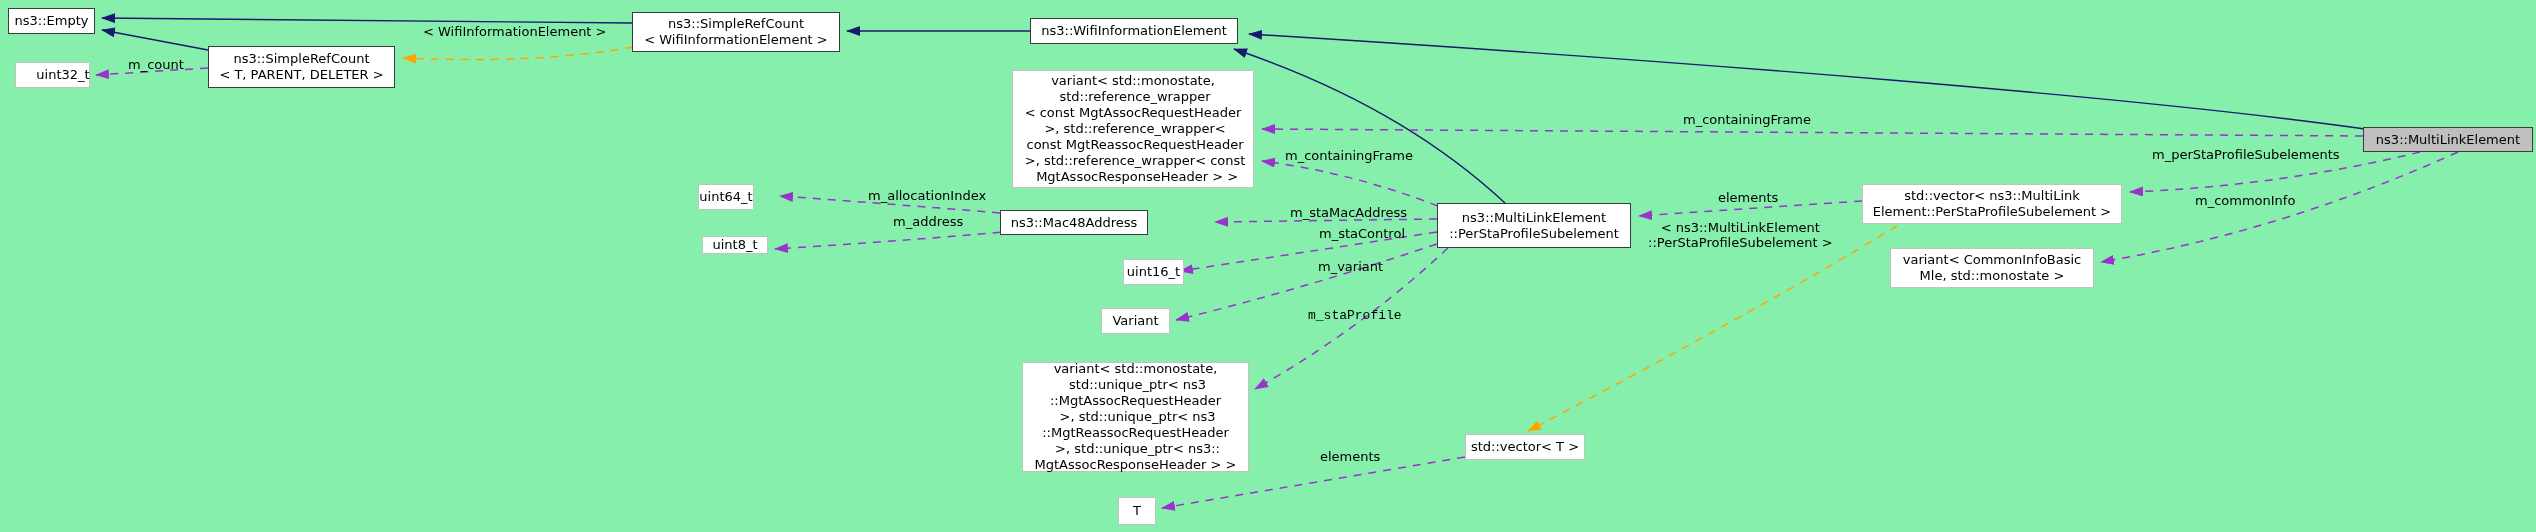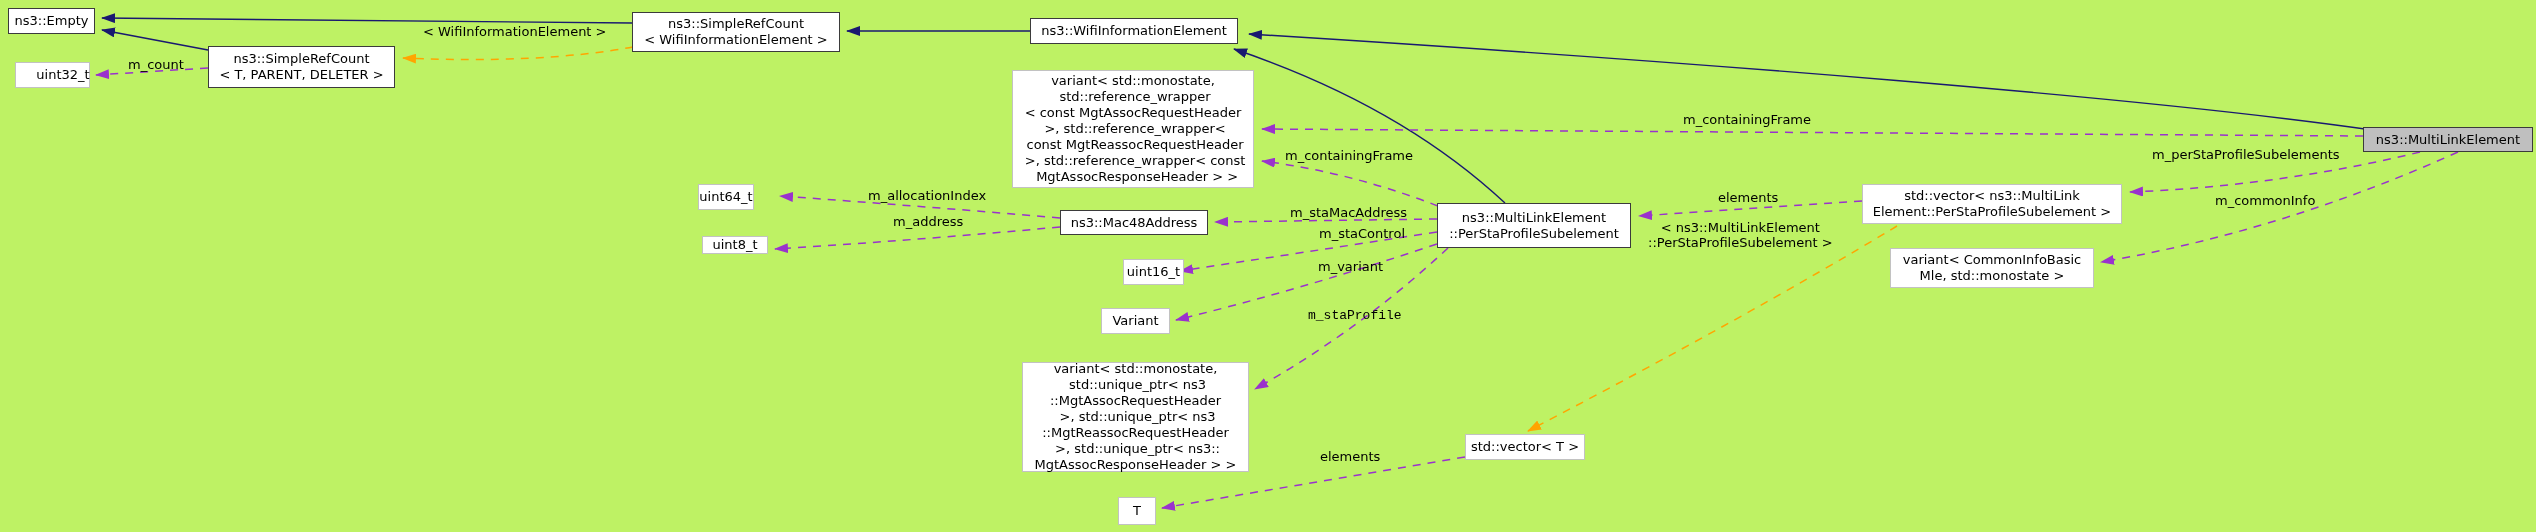--- a/index.html
+++ b/index.html
@@ -1,19 +1,19 @@
 <!DOCTYPE html>
 <html><head>
 <meta charset="utf-8">
 <style>
   html,body{margin:0;padding:0;background:#ffffff;}
   #canvas{
     position:relative;
     width:2536px;height:532px;
-    background:#bef264;
+    background:#86efac;
     font-family:"DejaVu Sans","Liberation Sans",sans-serif;
     overflow:hidden;
   }
   #edges{position:absolute;left:0;top:0;width:2536px;height:532px;}
   .node{
     position:absolute;
     display:flex;align-items:center;justify-content:center;
     box-sizing:border-box;
     background:#ffffff;
     font-size:13px;line-height:16px;color:#000000;
@@ -81,21 +81,21 @@
       <div class="node highlight" style="left: 2363px; top: 127px; width: 170px; height: 25px;">ns3::MultiLinkElement</div>
       <div class="node light" style="left: 1012px; top: 70px; width: 242px; height: 118px;">variant&lt; std::monostate,
  std::reference_wrapper
 &lt; const MgtAssocRequestHeader
  &gt;, std::reference_wrapper&lt;
  const MgtReassocRequestHeader
  &gt;, std::reference_wrapper&lt; const
   MgtAssocResponseHeader &gt; &gt;</div>
       <div class="node dark" style="left: 1437px; top: 203px; width: 194px; height: 45px;">ns3::MultiLinkElement
 ::PerStaProfileSubelement</div>
-      <div class="node dark" style="left: 1060px; top: 210px; width: 148px; height: 25px;">ns3::Mac48Address</div>
+      <div class="node dark" style="left: 1000px; top: 210px; width: 148px; height: 25px;">ns3::Mac48Address</div>
       <div class="node light" style="left: 698px; top: 184px; width: 56px; height: 26px;">uint64_t</div>
       <div class="node light" style="left: 702px; top: 236px; width: 66px; height: 18px;">uint8_t</div>
       <div class="node light" style="left: 1097px; top: 259px; width: 61px; height: 26px; margin-left: 26px;">uint16_t</div>
       <div class="node light" style="left: 1101px; top: 308px; width: 69px; height: 26px;">Variant</div>
       <div class="node light" style="left: 1022px; top: 362px; width: 227px; height: 110px;">variant&lt; std::monostate,
  std::unique_ptr&lt; ns3
 ::MgtAssocRequestHeader
  &gt;, std::unique_ptr&lt; ns3
 ::MgtReassocRequestHeader
  &gt;, std::unique_ptr&lt; ns3::
@@ -115,16 +115,16 @@
       <span class="edge-label" style="left: 1290px; top: 205px;">m_staMacAddress</span>
       <span class="edge-label" style="left: 1305px; top: 226px; margin-left: 14px;">m_staControl</span>
       <span class="edge-label" style="left: 1318px; top: 259px;">m_variant</span>
       <span class="edge-label" style="left: 1308px; top: 308px; font-family: Liberation Mono, monospace;">m_staProfile</span>
       <span class="edge-label" style="left: 868px; top: 188px;">m_allocationIndex</span>
       <span class="edge-label" style="left: 893px; top: 214px;">m_address</span>
       <span class="edge-label" style="left: 1718px; top: 190px;">elements</span>
       <span class="edge-label" style="left: 1648px; top: 220px;">&lt; ns3::MultiLinkElement
 ::PerStaProfileSubelement &gt;</span>
       <span class="edge-label" style="left: 2152px; top: 147px;">m_perStaProfileSubelements</span>
-      <span class="edge-label" style="left: 2195px; top: 193px; margin-left: 20px;">m_commonInfo</span>
+      <span class="edge-label" style="left: 2195px; top: 193px;">m_commonInfo</span>
       <span class="edge-label" style="left: 1320px; top: 449px;">elements</span>
     </div>
 </div>
 
 </body></html>

